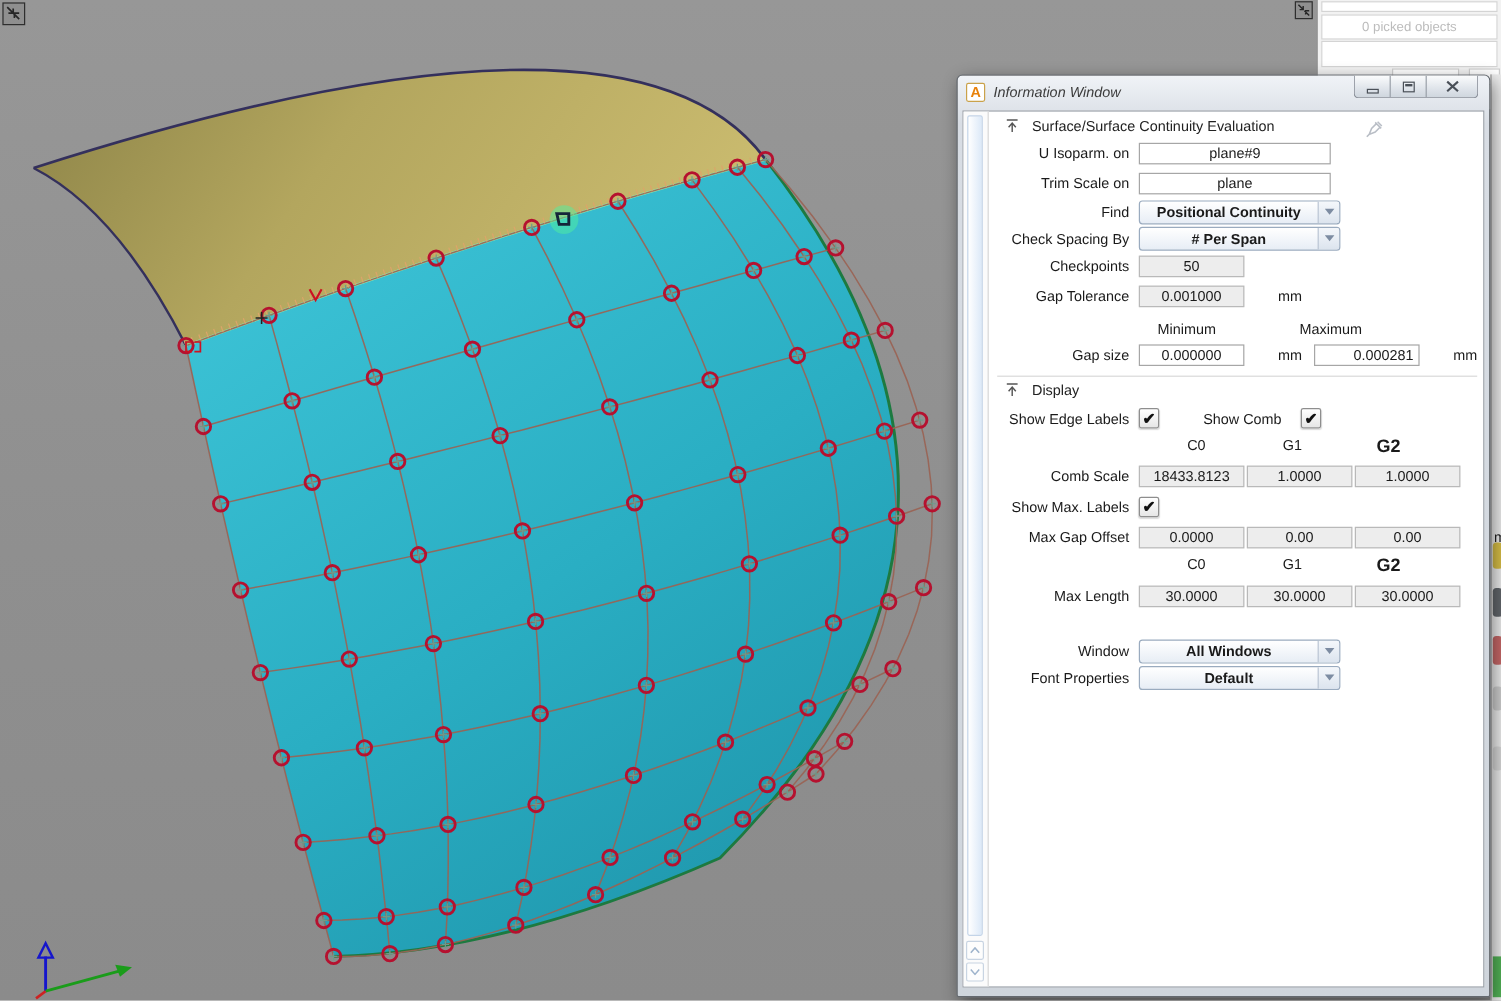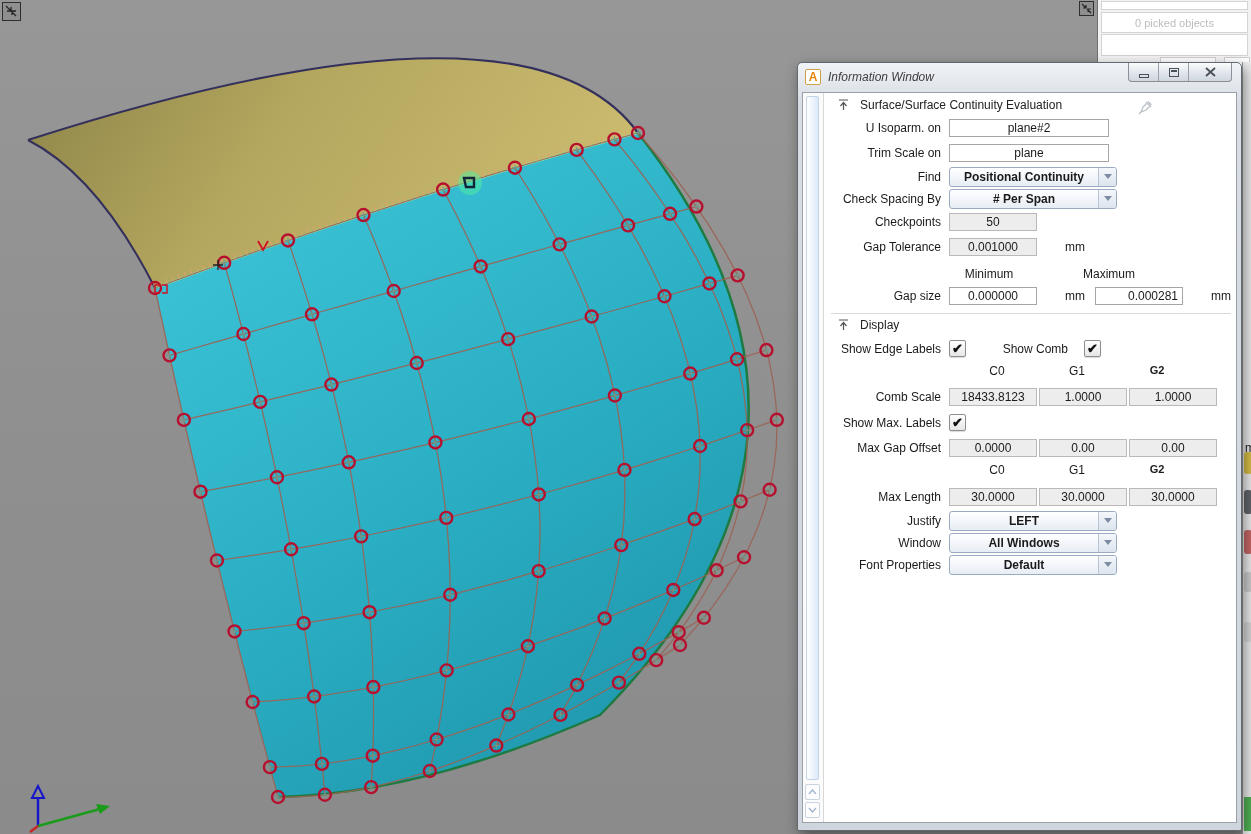--- a/index.html
+++ b/index.html
@@ -82,21 +82,21 @@
 
   .checkbox { width:17px; height:17px; border:1px solid #8e8e8e; border-radius:2px; flex:none;
               background:linear-gradient(180deg,#ffffff,#e6e6e6); box-shadow:0 1px 1px rgba(0,0,0,.15);
               display:flex; align-items:center; justify-content:center;
               font-size:13px; font-weight:bold; color:#111; line-height:1; }
   .cb-gap { margin-left:8px; }
   .label2 { width:110px; text-align:right; padding-right:8px; }
 
   .colhdrs { position:absolute; left:126px; height:15px; display:flex; }
   .colhdr { width:80px; text-align:center; }
-  .colhdr.bold { font-weight:bold; font-size:11px; }
+  .colhdr.bold { font-weight:bold; font-size:15px; }
 </style>
 </head>
 <body>
 
 <div id="root">
 
   <div style="position:absolute;left:0;top:0;width:1251px;height:834px;">
     <svg id="scene" width="1251" height="834" viewBox="0 0 1251 834">
       <defs>
         <linearGradient id="oliveGrad" x1="0" y1="0" x2="1" y2="0.25">
@@ -479,21 +479,21 @@
             <svg width="16" height="16">
                 <g stroke="#b9bec6" stroke-width="1.3" fill="none">
               <path d="M9,2 l5,5 M11,1.5 l3.5,3.5 M10,3 l-4,4 l-2,5 l5,-2 l4,-4 M4,12 l-2,2"></path>
                 </g>
               </svg>
           </span>
         </div>
 
         <div class="frow" style="top:24px;">
           <span class="flabel">U Isoparm. on</span>
-          <div class="tf w-wide">plane#2</div>
+          <div class="tf w-wide">plane#9</div>
         </div>
 
         <div class="frow" style="top:49px;">
           <span class="flabel">Trim Scale on</span>
           <div class="tf w-wide">plane</div>
         </div>
 
         <div class="frow" style="top:73px;">
           <span class="flabel">Find</span>
           <div class="dropdown">
@@ -588,29 +588,20 @@
           <span class="colhdr bold">G2</span>
         </div>
 
         <div class="frow" style="top:393px;">
           <span class="flabel">Max Length</span>
           <div class="tf gray w-small trip">30.0000</div>
           <div class="tf gray w-small trip">30.0000</div>
           <div class="tf gray w-small">30.0000</div>
         </div>
 
-        <div class="frow" style="top:417px;">
-          <span class="flabel">Justify</span>
-          <div class="dropdown">
-            <span class="dd-text">LEFT</span>
-            <span class="dd-btn">
-                <span class="dd-arrow"></span>
-              </span>
-          </div>
-        </div>
 
         <div class="frow" style="top:439px;">
           <span class="flabel">Window</span>
           <div class="dropdown">
             <span class="dd-text">All Windows</span>
             <span class="dd-btn">
                 <span class="dd-arrow"></span>
               </span>
           </div>
         </div>

